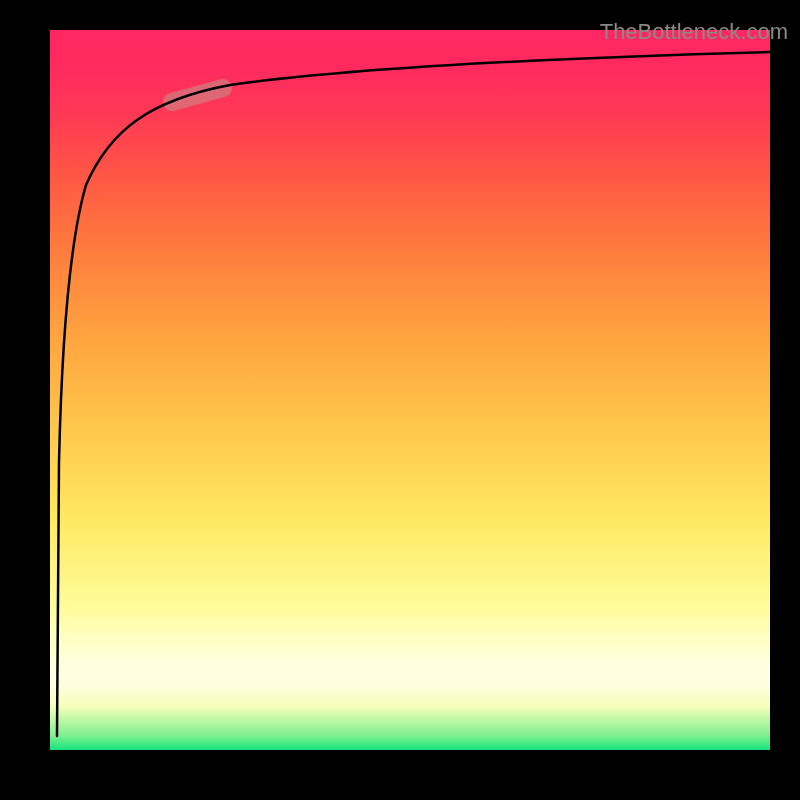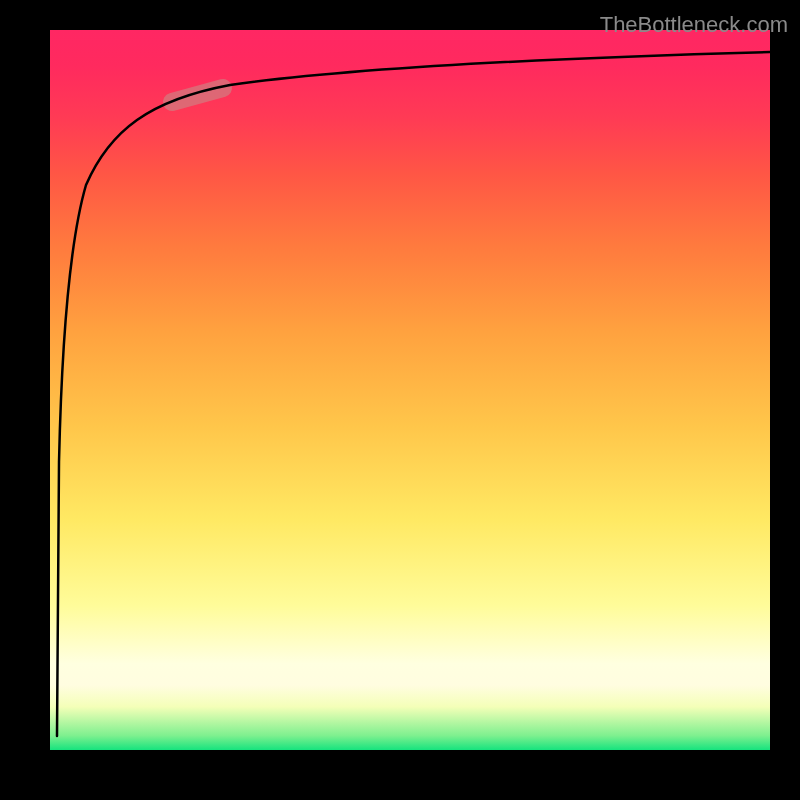--- a/index.html
+++ b/index.html
@@ -44,21 +44,21 @@
   }
   .plot-area svg {
     position: absolute;
     left: 0;
     top: 0;
     width: 100%;
     height: 100%;
   }
   .watermark {
     position: absolute;
-    top: 12px;
+    top: 19px;
     right: 12px;
     color: #8a8a8a;
     font-size: 22px;
     font-family: Arial, Helvetica, sans-serif;
     user-select: none;
   }
 </style>
 </head>
 <body>
 

